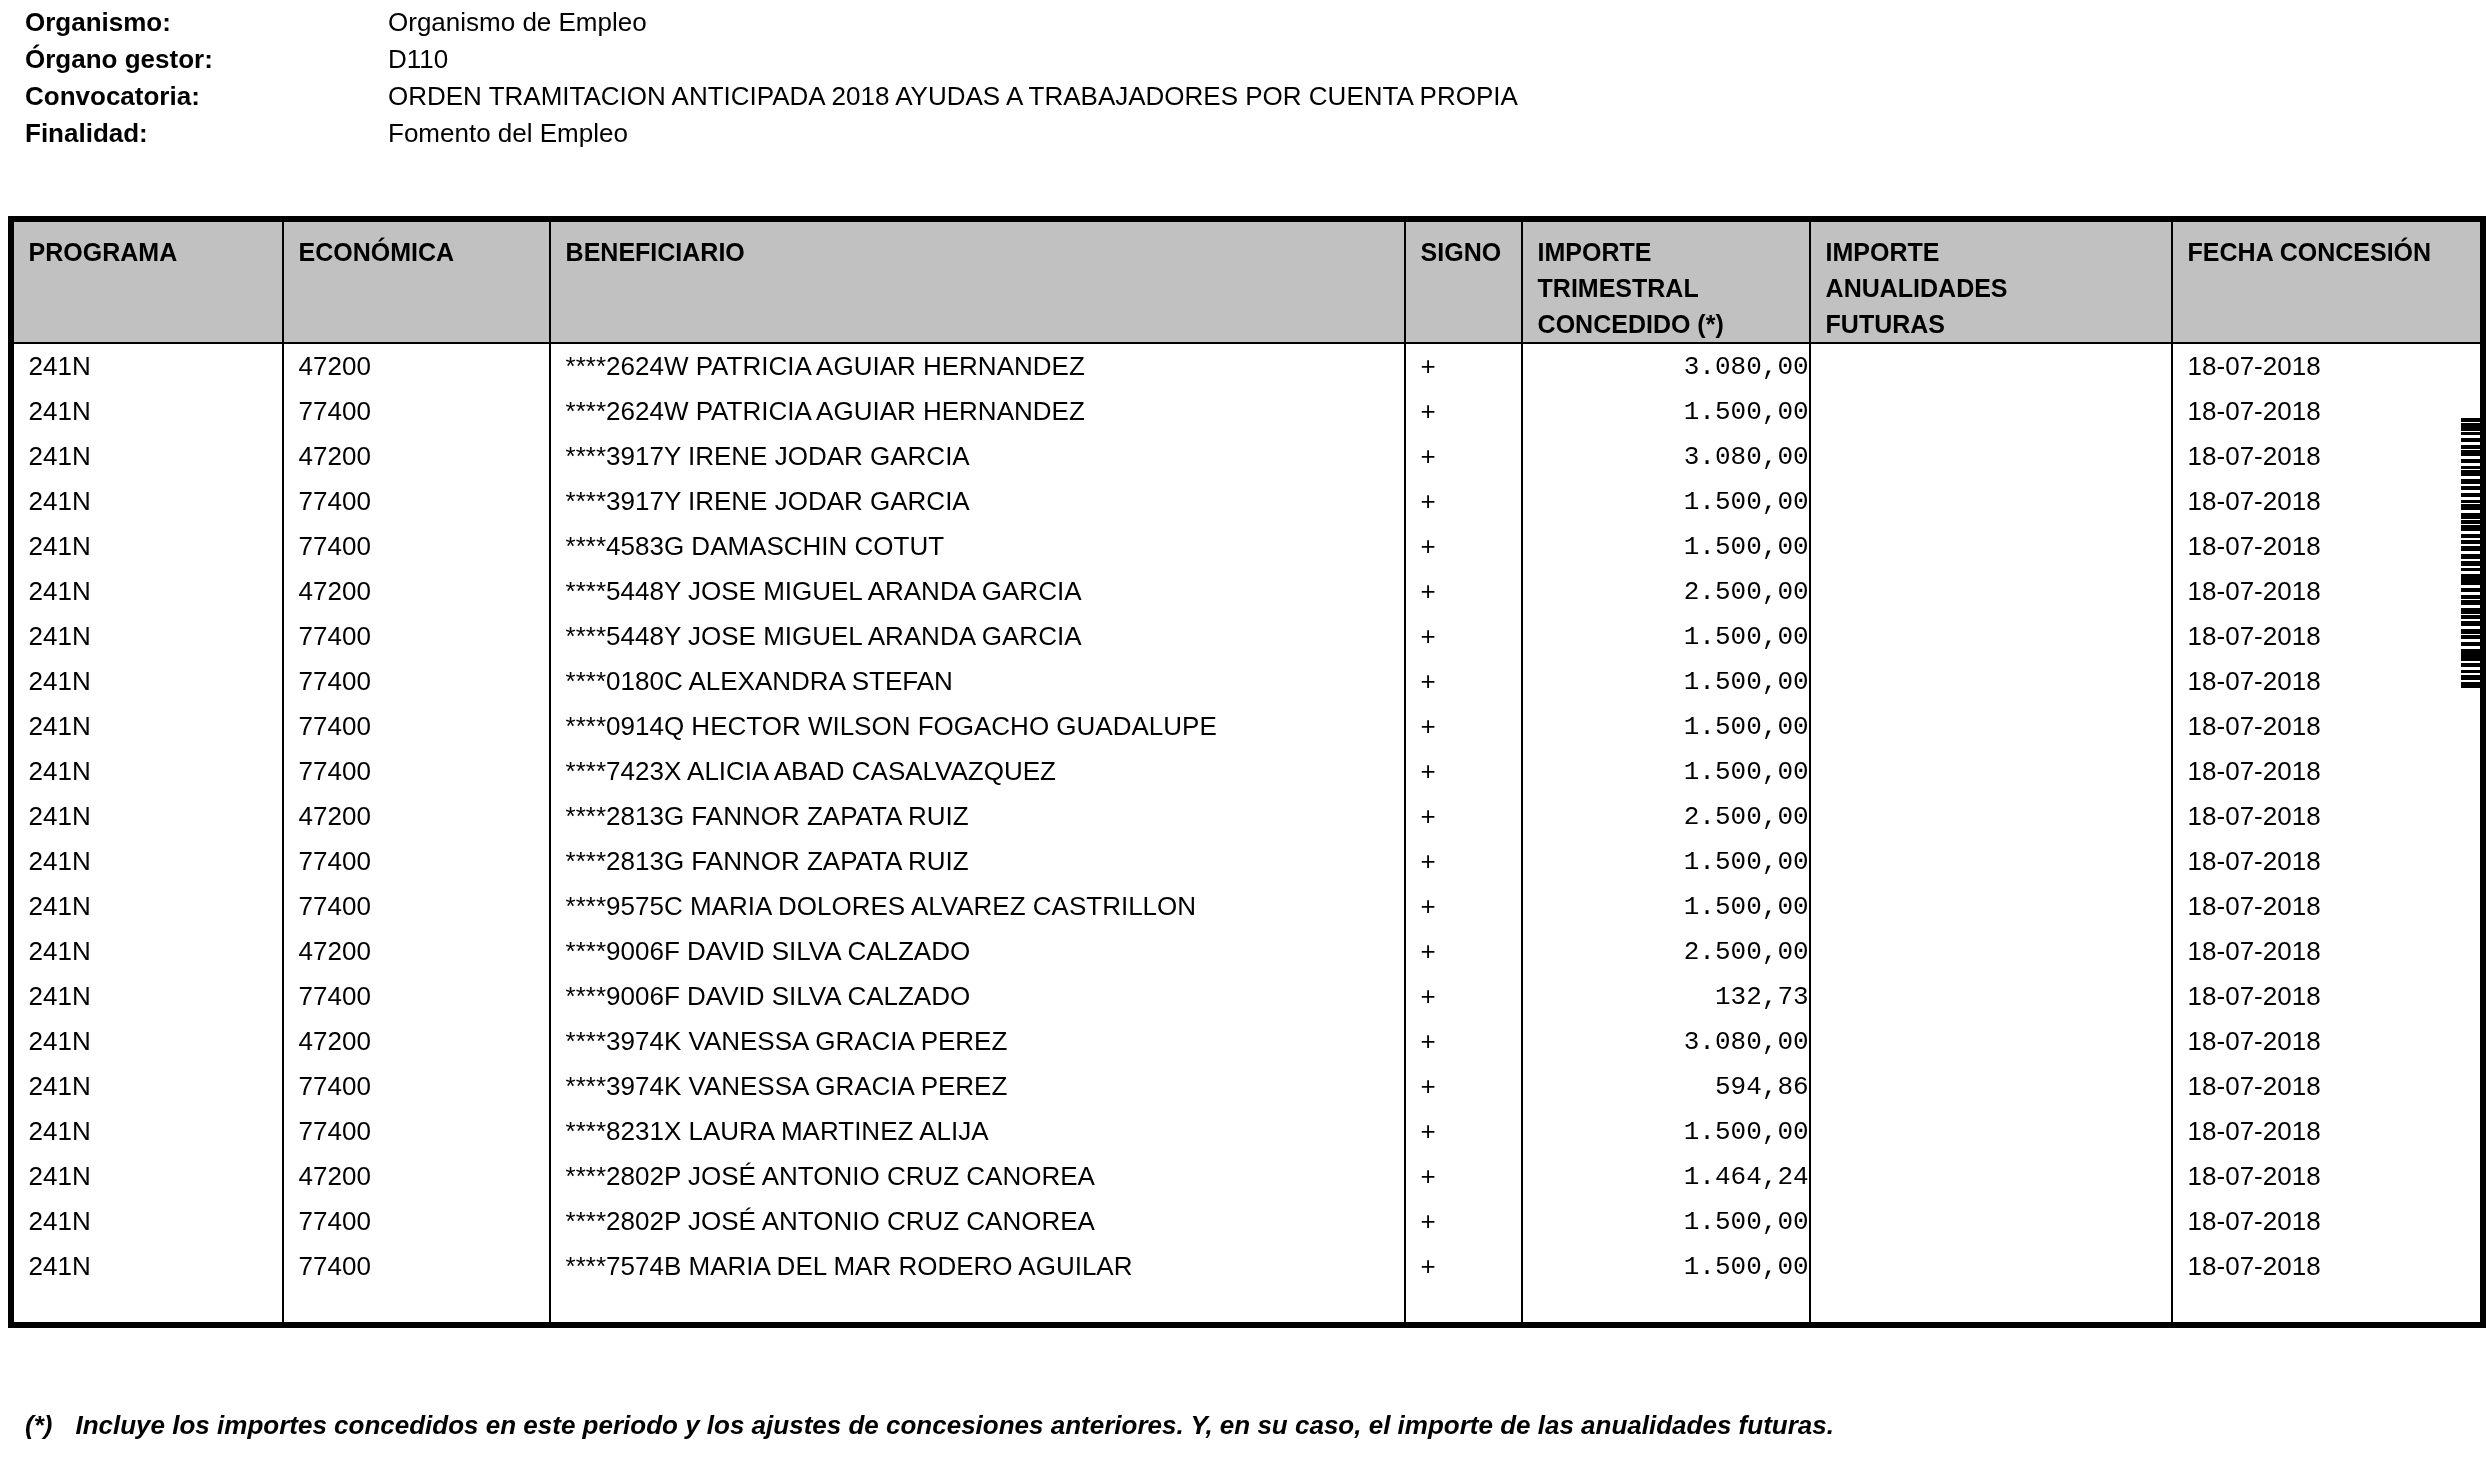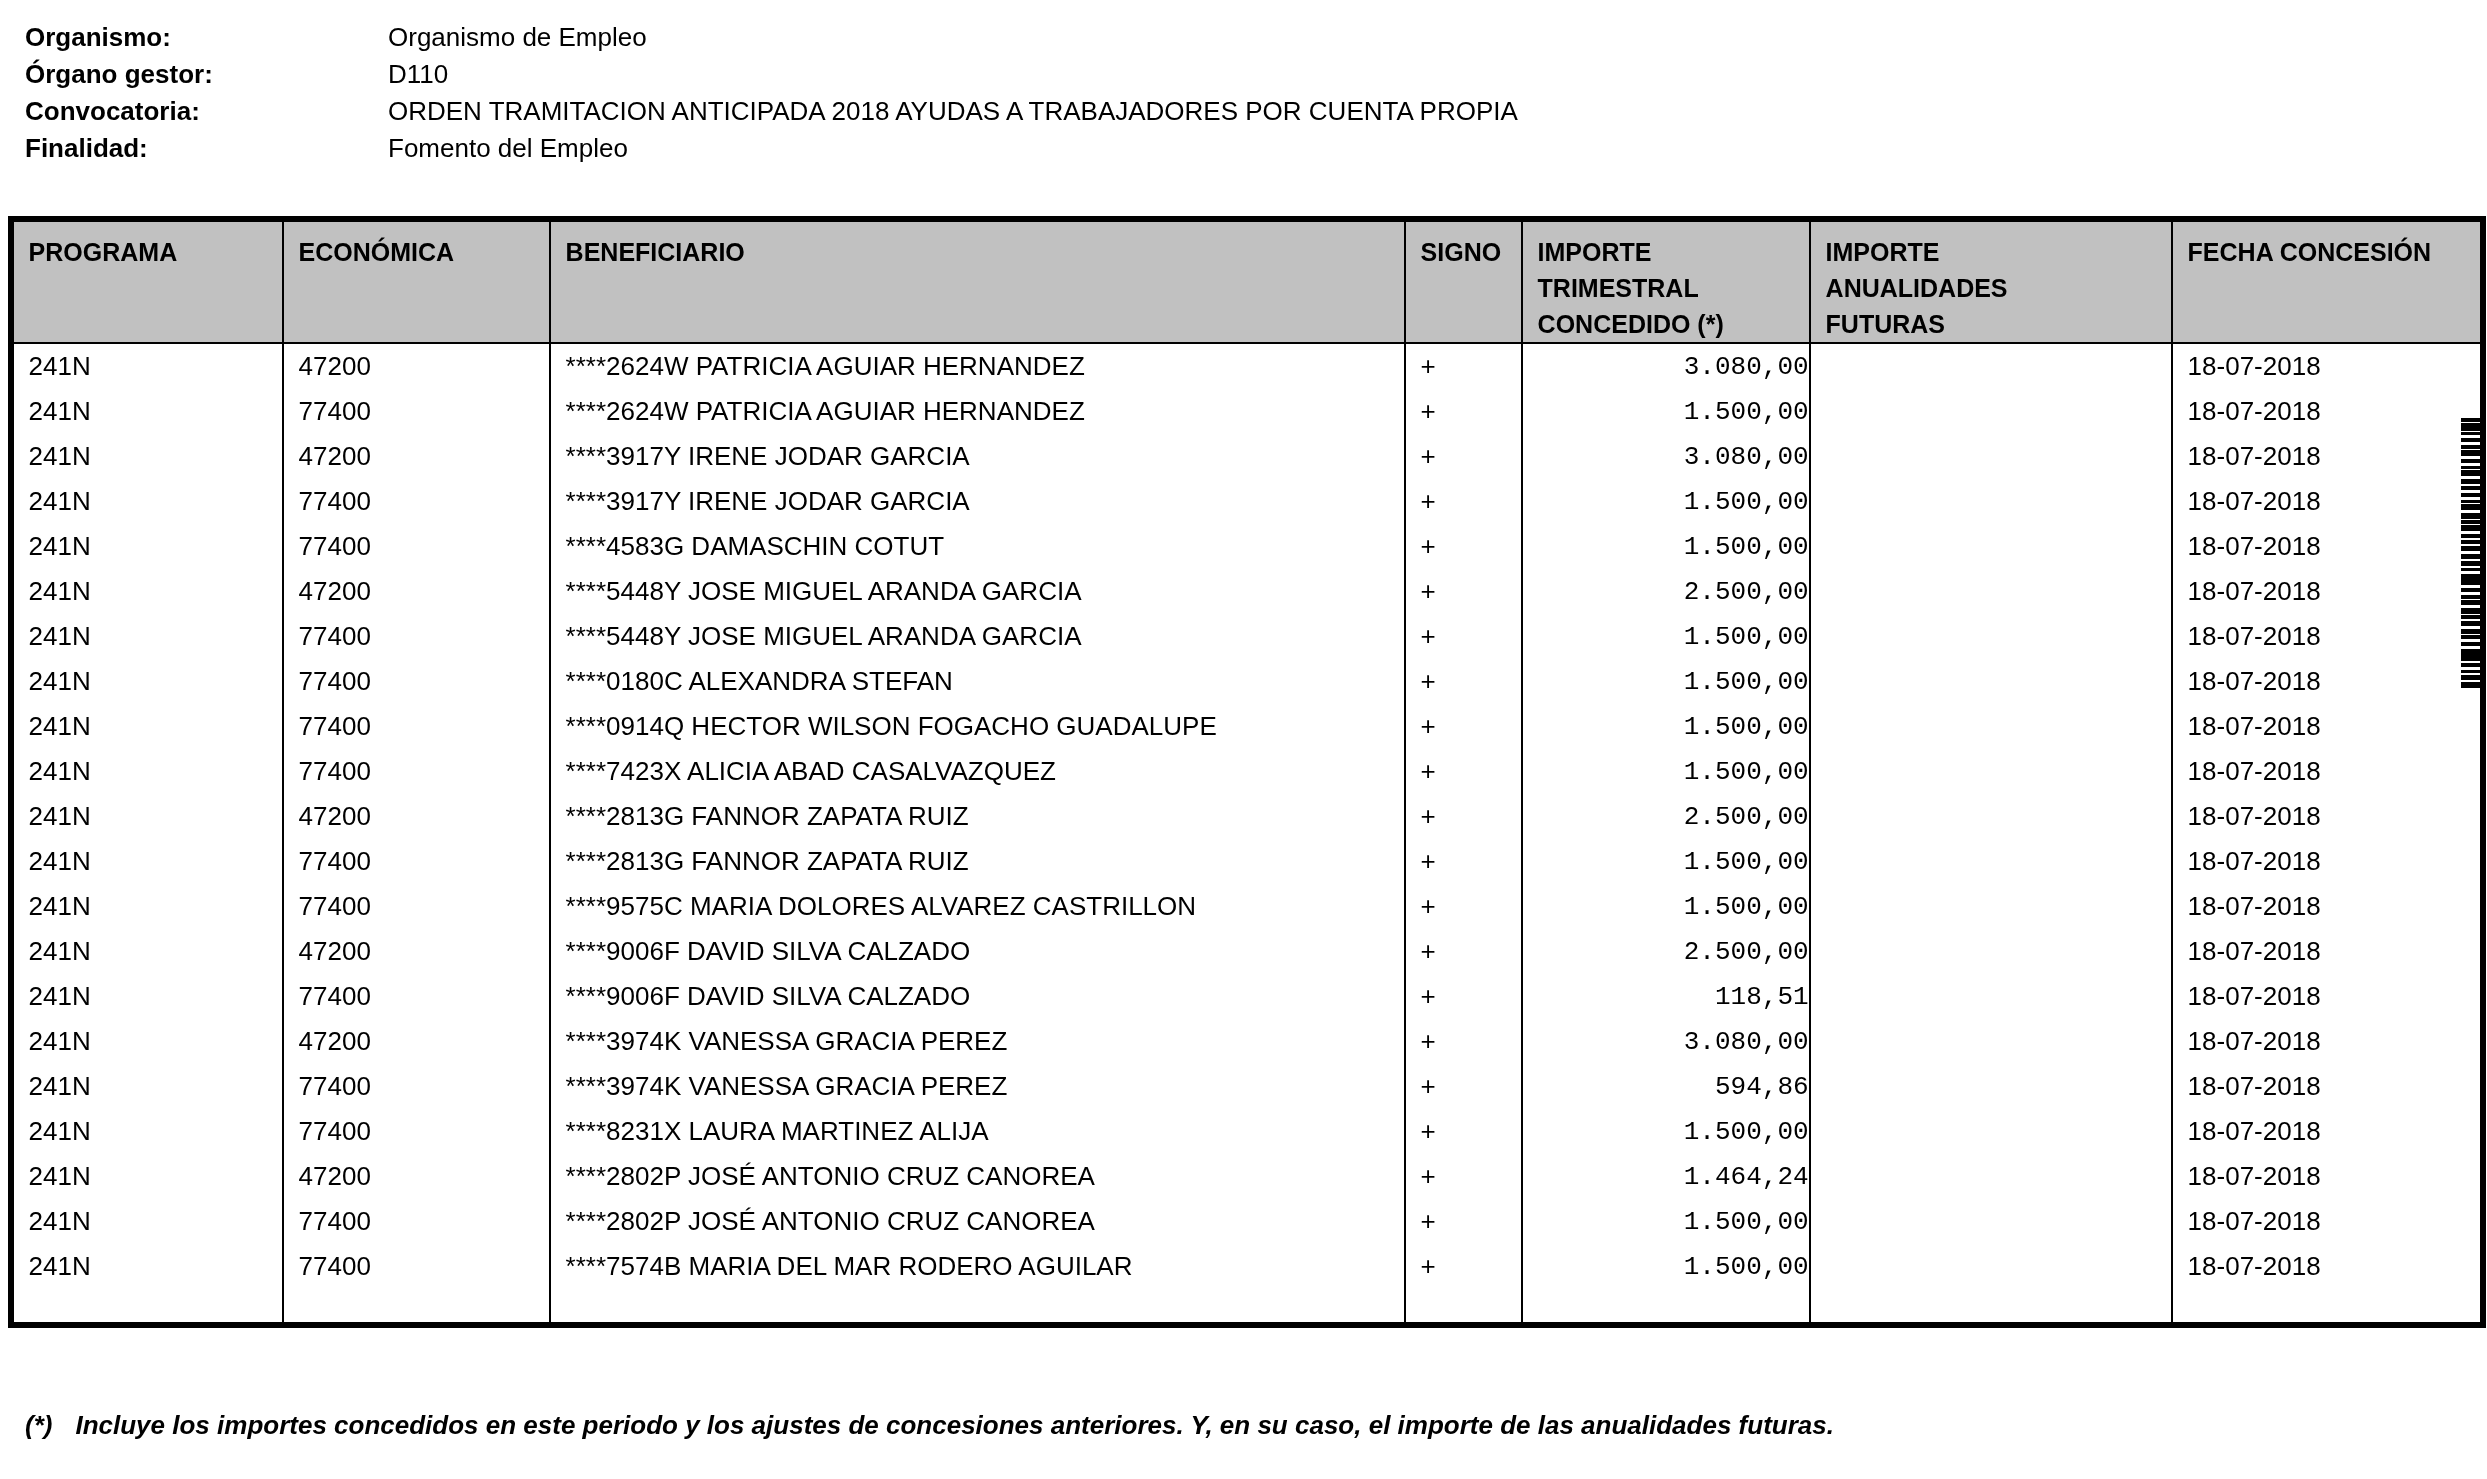--- a/index.html
+++ b/index.html
@@ -3,21 +3,21 @@
 <meta charset="utf-8">
 <style>
   html,body { margin:0; padding:0; background:#ffffff; }
   .page {
     position:relative; width:2487px; height:1480px; background:#ffffff;
     font-family:"Liberation Sans","DejaVu Sans",sans-serif; color:#000;
     overflow:hidden;
   }
 
   
-  .meta { position:absolute; left:25px; top:19px; }
+  .meta { position:absolute; left:25px; top:4px; }
   .meta-row { display:flex; align-items:center; height:37px; }
   .meta-label { font-weight:bold; font-size:26px; width:363px; white-space:nowrap; }
   .meta-value { font-size:26px; white-space:nowrap; }
 
   
   table.grant-table {
     position:absolute; left:7.6px; top:216px; width:2473px;
     border-collapse:collapse; table-layout:fixed;
     border:6.8px solid #000;
   }
@@ -231,21 +231,21 @@
           <td class="col-signo">+</td>
           <td class="col-importe_trimestral">2.500,00</td>
           <td class="col-importe_anualidades"></td>
           <td class="col-fecha_concesion">18-07-2018</td>
         </tr>
         <tr>
           <td class="col-programa">241N</td>
           <td class="col-economica">77400</td>
           <td class="col-beneficiario">****9006F DAVID SILVA CALZADO</td>
           <td class="col-signo">+</td>
-          <td class="col-importe_trimestral">118,51</td>
+          <td class="col-importe_trimestral">132,73</td>
           <td class="col-importe_anualidades"></td>
           <td class="col-fecha_concesion">18-07-2018</td>
         </tr>
         <tr>
           <td class="col-programa">241N</td>
           <td class="col-economica">47200</td>
           <td class="col-beneficiario">****3974K VANESSA GRACIA PEREZ</td>
           <td class="col-signo">+</td>
           <td class="col-importe_trimestral">3.080,00</td>
           <td class="col-importe_anualidades"></td>

